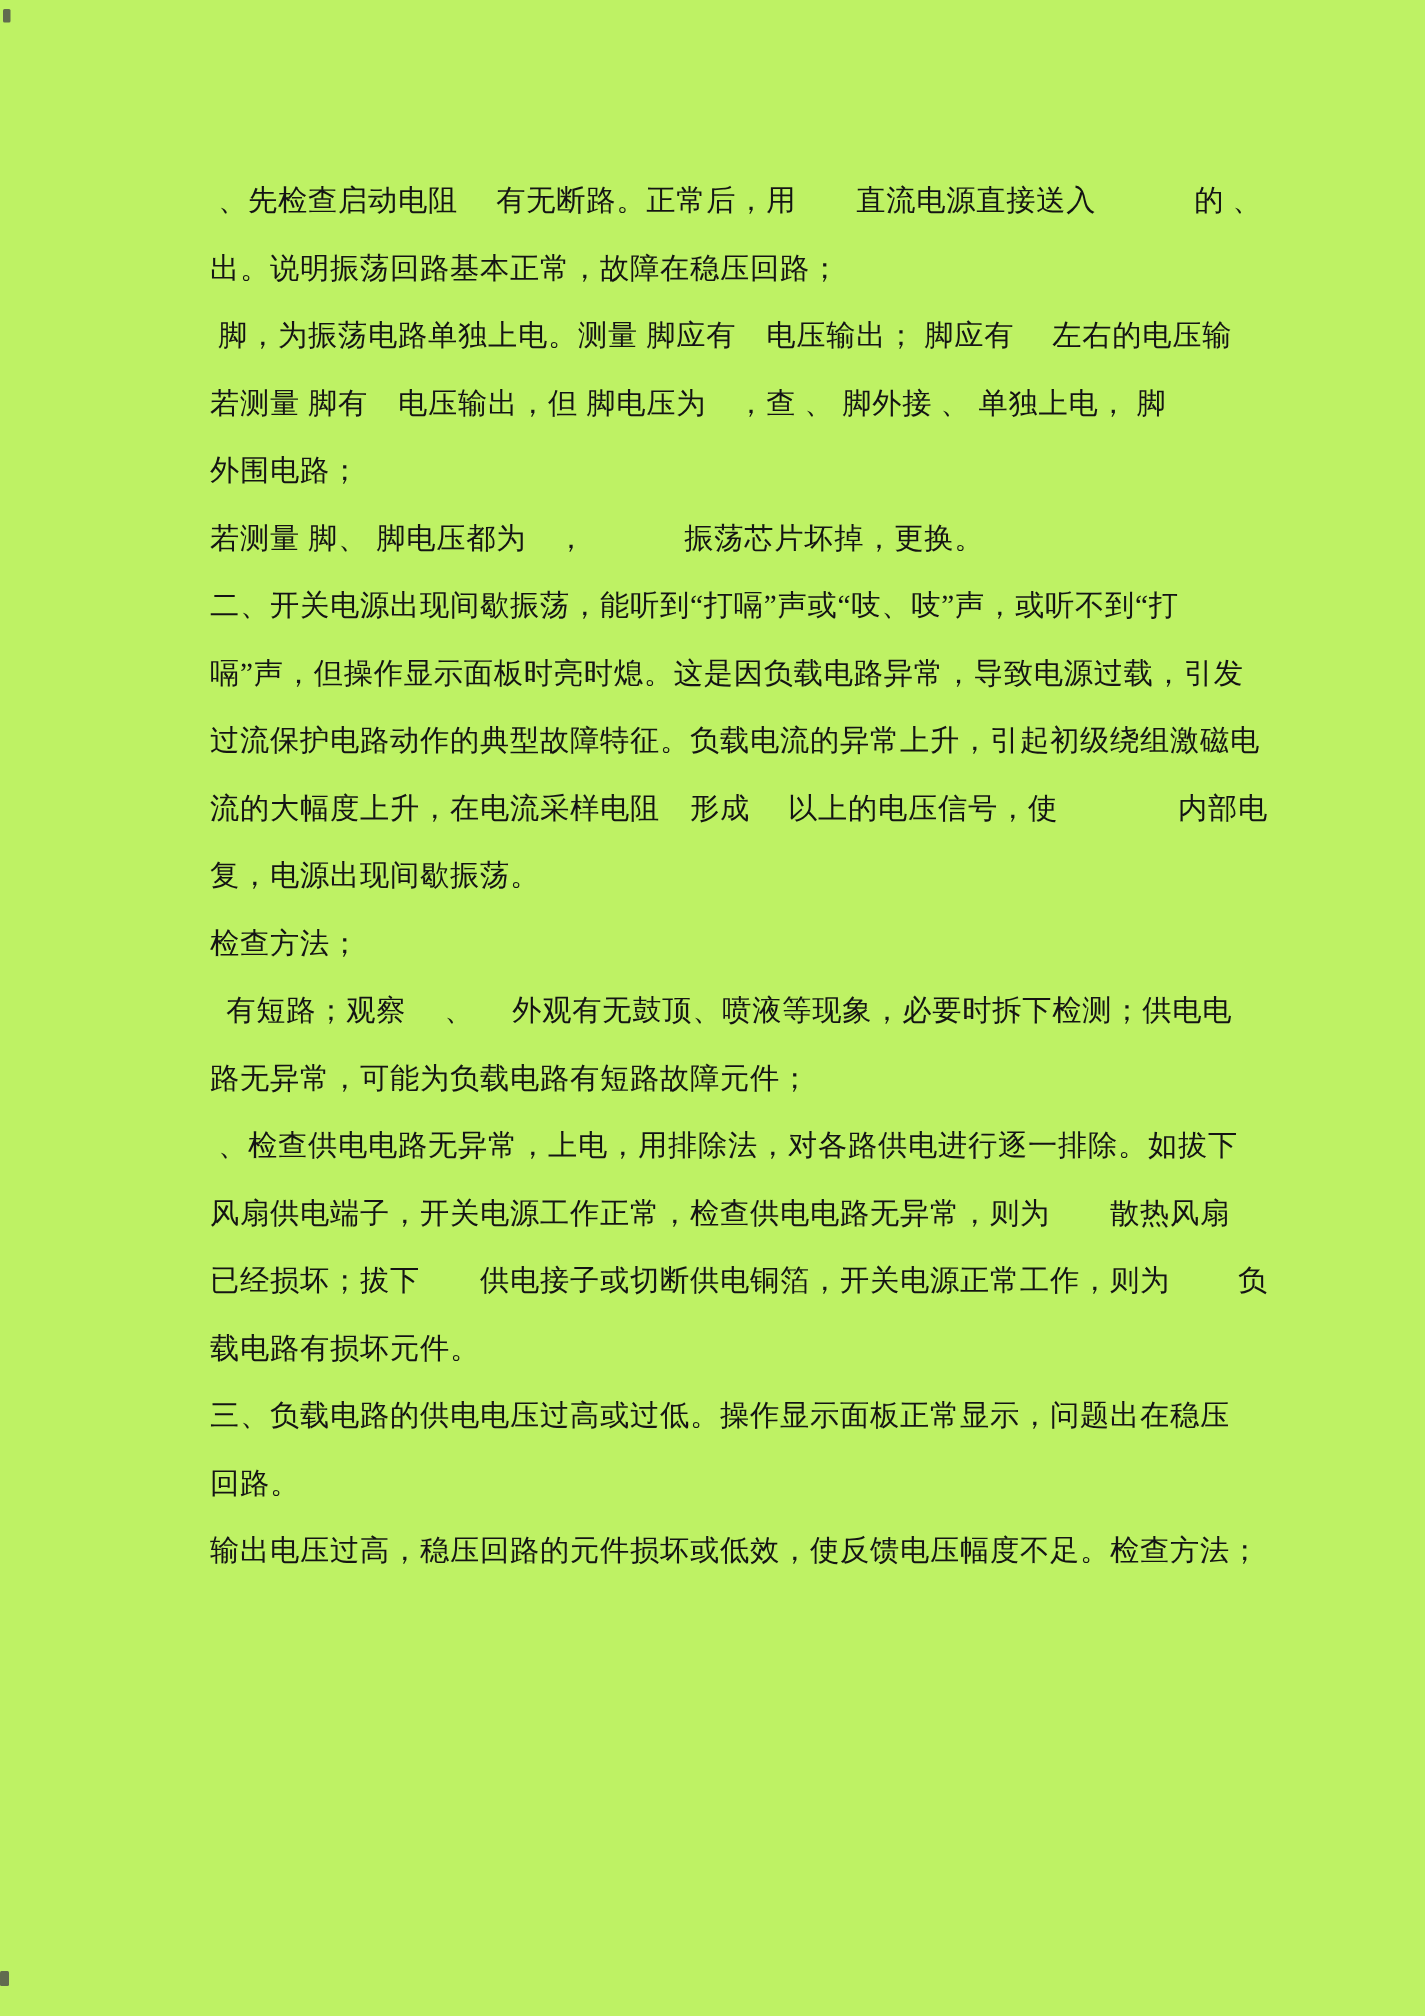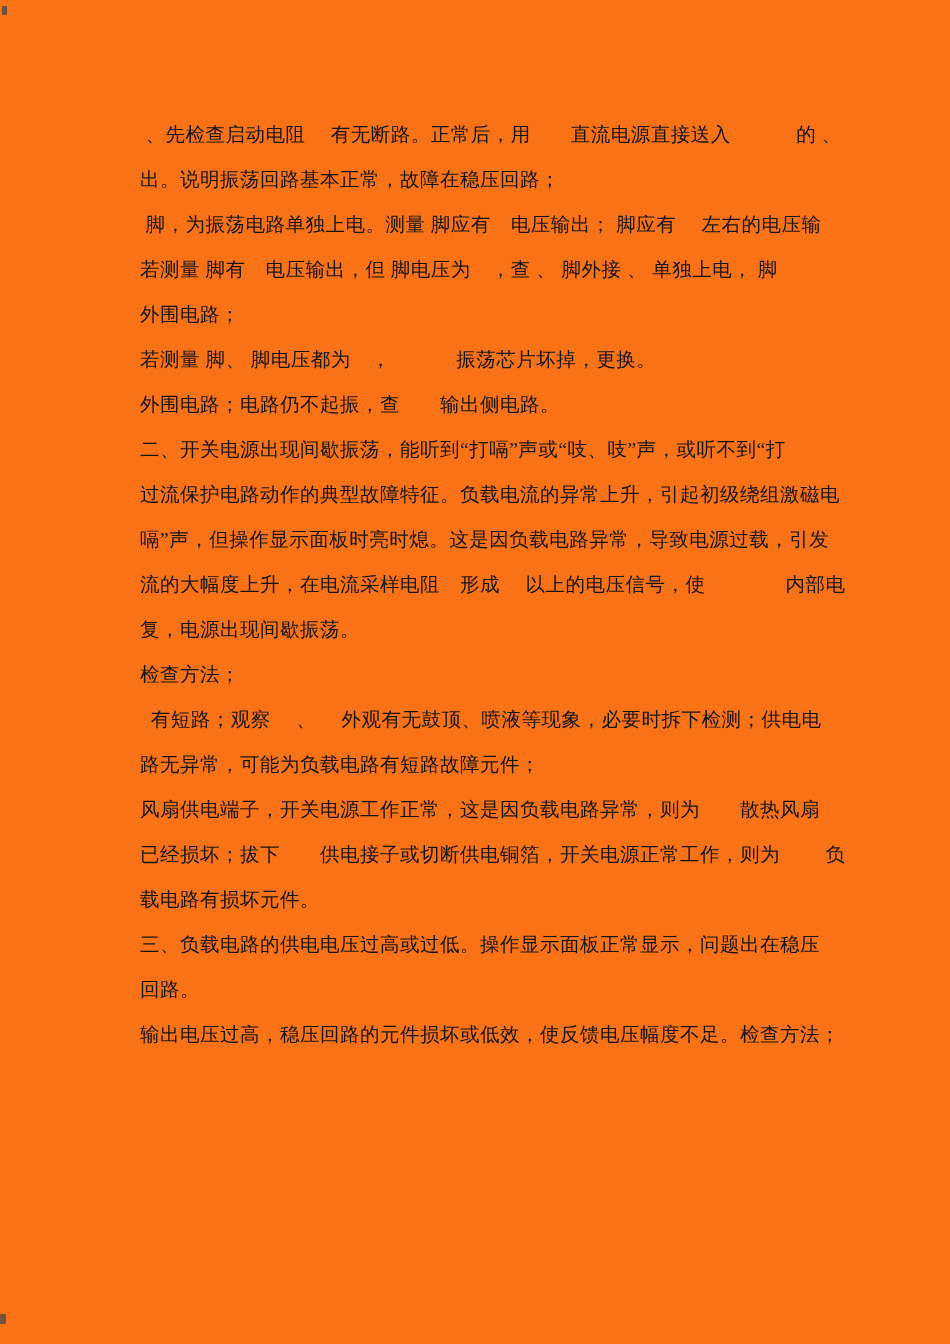--- a/index.html
+++ b/index.html
@@ -10,21 +10,21 @@
     width: 950px;
     height: 1344px;
     background: #ffffff;
     overflow: hidden;
     font-family: "Liberation Serif", "DejaVu Serif", serif;
   }
   .page {
     position: relative;
     width: 950px;
     height: 1344px;
-    background: #f97316;
+    background: #bef264;
     box-sizing: border-box;
   }
   .text-block {
     position: absolute;
     top: 112px;
     left: 140px;
     width: 680px;
     color: #141414;
   }
   .line {
@@ -61,29 +61,29 @@
 <div class="page">
   <span class="scan-artifact artifact-top"></span>
   <span class="scan-artifact artifact-bottom"></span>
   <div class="text-block">
       <div class="line"> 、先检查启动电阻　 有无断路。正常后，用　　直流电源直接送入　　　 的 、</div>
       <div class="line">出。说明振荡回路基本正常，故障在稳压回路；</div>
       <div class="line"> 脚，为振荡电路单独上电。测量 脚应有　电压输出； 脚应有　 左右的电压输</div>
       <div class="line">若测量 脚有　电压输出，但 脚电压为　，查 、 脚外接 、 单独上电， 脚</div>
       <div class="line">外围电路；</div>
       <div class="line">若测量 脚、 脚电压都为　，　　　 振荡芯片坏掉，更换。</div>
-      <div class="line">外围电路；电路仍不起振，查　　输出侧电路。</div>
       <div class="line">二、开关电源出现间歇振荡，能听到“打嗝”声或“吱、吱”声，或听不到“打</div>
+      <div class="line">嗝”声，但操作显示面板时亮时熄。这是因负载电路异常，导致电源过载，引发</div>
       <div class="line">过流保护电路动作的典型故障特征。负载电流的异常上升，引起初级绕组激磁电</div>
-      <div class="line">嗝”声，但操作显示面板时亮时熄。这是因负载电路异常，导致电源过载，引发</div>
       <div class="line">流的大幅度上升，在电流采样电阻　形成　 以上的电压信号，使　　　　内部电</div>
       <div class="line">复，电源出现间歇振荡。</div>
       <div class="line">检查方法；</div>
       <div class="line">  有短路；观察　 、　 外观有无鼓顶、喷液等现象，必要时拆下检测；供电电</div>
       <div class="line">路无异常，可能为负载电路有短路故障元件；</div>
-      <div class="line">风扇供电端子，开关电源工作正常，这是因负载电路异常，则为　　散热风扇</div>
+      <div class="line"> 、检查供电电路无异常，上电，用排除法，对各路供电进行逐一排除。如拔下</div>
+      <div class="line">风扇供电端子，开关电源工作正常，检查供电电路无异常，则为　　散热风扇</div>
       <div class="line">已经损坏；拔下　　供电接子或切断供电铜箔，开关电源正常工作，则为　　 负</div>
       <div class="line">载电路有损坏元件。</div>
       <div class="line">三、负载电路的供电电压过高或过低。操作显示面板正常显示，问题出在稳压</div>
       <div class="line">回路。</div>
       <div class="line">输出电压过高，稳压回路的元件损坏或低效，使反馈电压幅度不足。检查方法；</div>
     </div>
 </div>
 
 </body></html>

